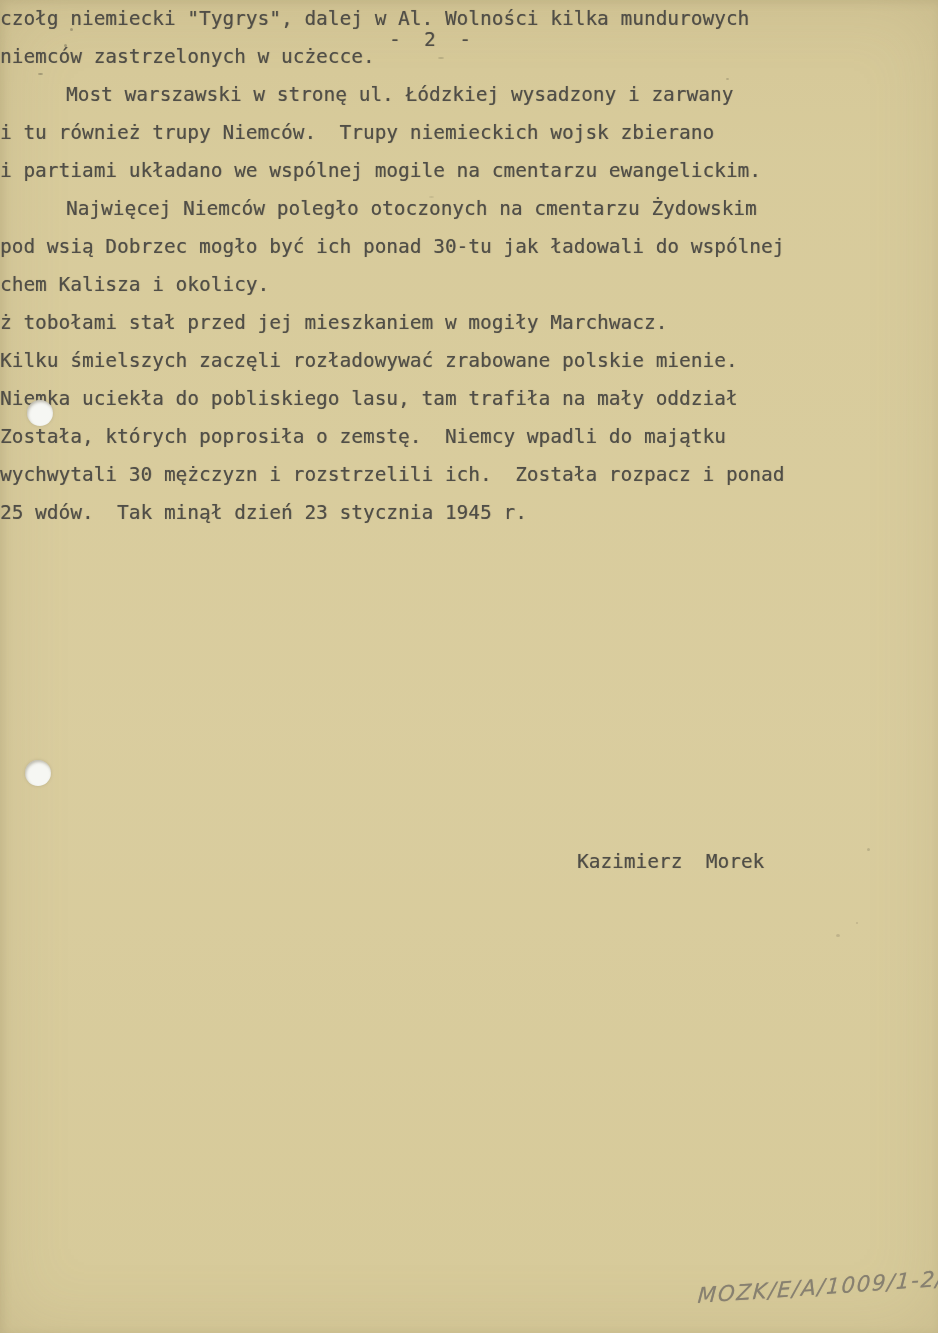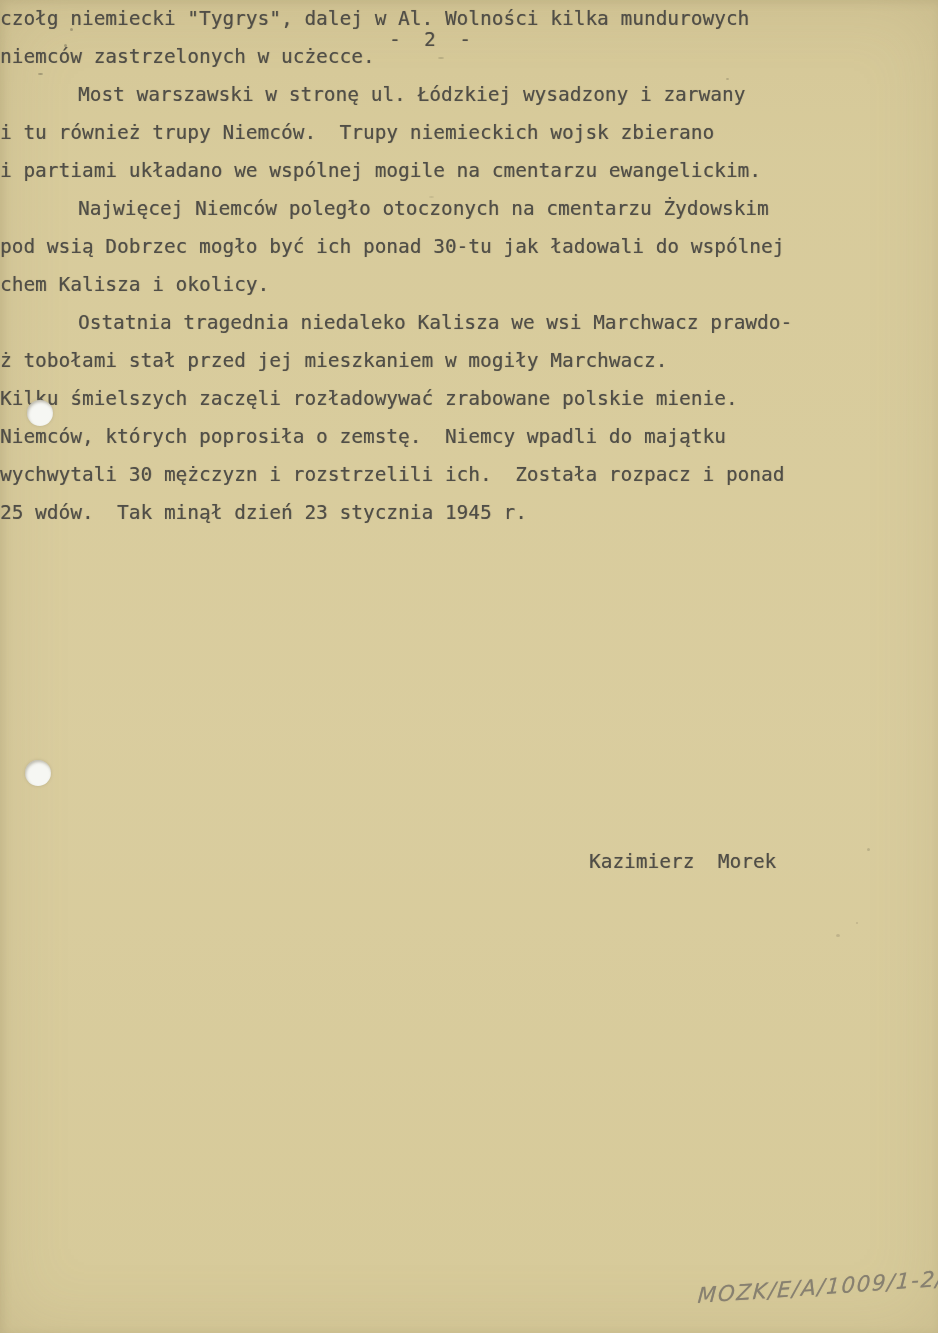--- a/index.html
+++ b/index.html
@@ -29,23 +29,23 @@
     white-space: pre;
     color: #504e47;
     text-shadow: 0.4px 0.4px 0.7px rgba(72,70,62,0.55);
     letter-spacing: 0.1px;
   }
 
   .page-number { left: 389px; top: 21px; }
 
   .text-block { left: 157px; top: 93px; }
   .text-block .line { height: 38px; }
-  .text-block .line.indent { padding-left: 66px; margin-left: 12px; }
+  .text-block .line.indent { padding-left: 66px; }
 
-  .signature { left: 577px; top: 843px; margin-left: 12px; }
+  .signature { left: 577px; top: 843px; }
 
   
   .archive-ref {
     position: absolute;
     left: 697px;
     top: 1283px;
     font-family: "DejaVu Sans", "Liberation Sans", sans-serif;
     font-style: italic;
     font-size: 21.5px;
     letter-spacing: 1.6px;
@@ -95,24 +95,24 @@
 
   <div class="text-block">
     <div class="typed line" style="position:static">czołg niemiecki "Tygrys", dalej w Al. Wolności kilka mundurowych</div>
     <div class="typed line" style="position:static">niemców zastrzelonych w ucżecce.</div>
     <div class="typed line indent" style="position:static">Most warszawski w stronę ul. Łódzkiej wysadzony i zarwany</div>
     <div class="typed line" style="position:static">i tu również trupy Niemców.  Trupy niemieckich wojsk zbierano</div>
     <div class="typed line" style="position:static">i partiami układano we wspólnej mogile na cmentarzu ewangelickim.</div>
     <div class="typed line indent" style="position:static">Najwięcej Niemców poległo otoczonych na cmentarzu Żydowskim</div>
     <div class="typed line" style="position:static">pod wsią Dobrzec mogło być ich ponad 30-tu jak ładowali do wspólnej</div>
     <div class="typed line" style="position:static">chem Kalisza i okolicy.</div>
-    <div class="typed line indent" style="position:static">Ostatnia tragednia niedaleko Kalisza we wsi Marchwacz prawdo-</div>
     <div class="typed line" style="position:static">ż tobołami stał przed jej mieszkaniem w mogiły Marchwacz.</div>
     <div class="typed line" style="position:static">Kilku śmielszych zaczęli rozładowywać zrabowane polskie mienie.</div>
-    <div class="typed line" style="position:static">Niemców, których poprosiła o zemstę.  Niemcy wpadli do majątku</div>
+    <div class="typed line" style="position:static">Niemka uciekła do pobliskiego lasu, tam trafiła na mały oddział</div>
+    <div class="typed line" style="position:static">Została, których poprosiła o zemstę.  Niemcy wpadli do majątku</div>
     <div class="typed line" style="position:static">wychwytali 30 mężczyzn i rozstrzelili ich.  Została rozpacz i ponad</div>
     <div class="typed line" style="position:static">25 wdów.  Tak minął dzień 23 stycznia 1945 r.</div>
   </div>
 
   <div class="typed signature">Kazimierz  Morek</div>
 
   <div class="archive-ref">MOZK/E/A/1009/1-2/2</div>
 
   <div class="hole hole-top"></div>
   <div class="hole hole-bottom"></div>

